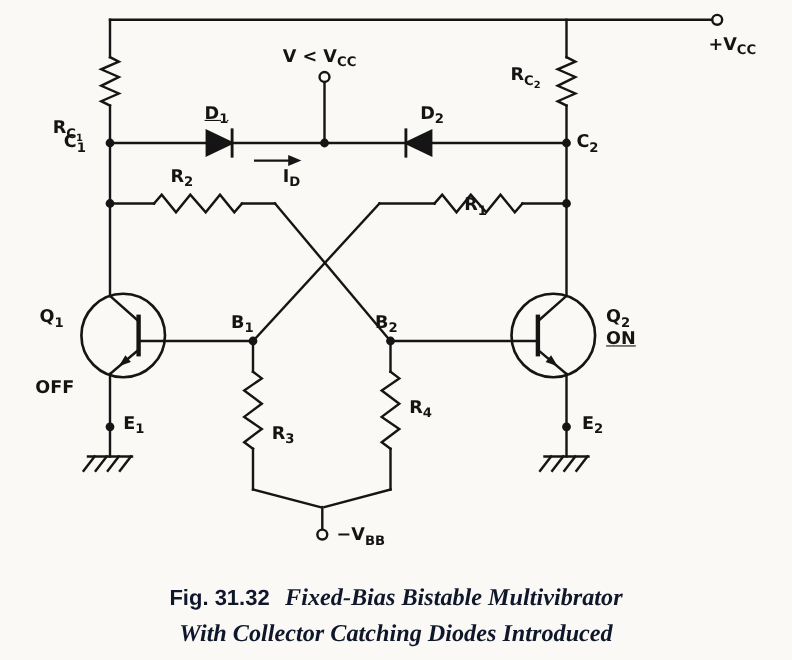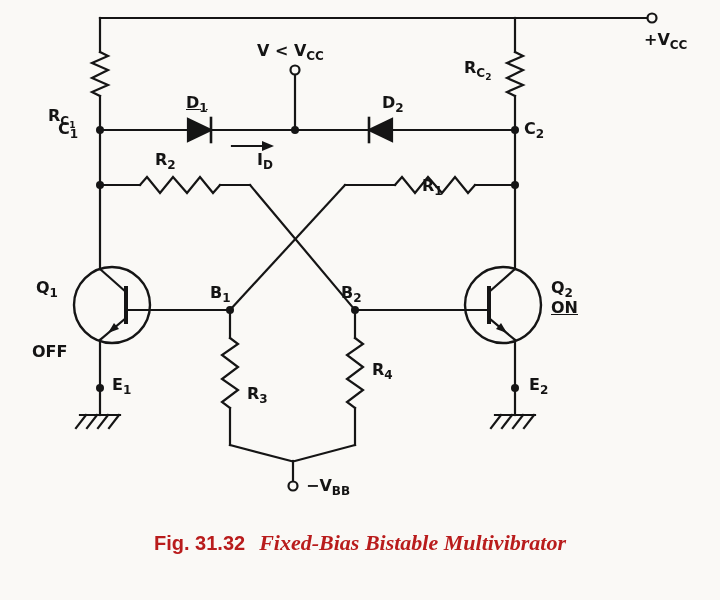--- a/index.html
+++ b/index.html
@@ -18,21 +18,21 @@
     color:#141414;
     white-space:nowrap;
     line-height:1;
   }
   .lbl .sub  { font-size:12px; vertical-align:-4px; }
   .lbl .sub2 { font-size:9px;  vertical-align:-7px; }
   .caption {
     position:absolute;
     left:0; top:527px; width:100%;
     text-align:center;
-    color:#b91c1c;
+    color:#0f172a;
   }
   .cap-line { line-height:31px; }
   .fig-num {
     font-family:"Liberation Sans", sans-serif;
     font-weight:bold;
     font-size:20px;
     margin-right:14px;
   }
   .cap-italic {
     font-family:"Liberation Serif", "DejaVu Serif", serif;
@@ -213,15 +213,16 @@
   <span class="lbl" style="left:112px; top:377px;"><span>E</span><span class="sub">1</span></span>
 
   <span class="lbl" style="left:529px; top:377px;"><span>E</span><span class="sub">2</span></span>
 
   <span class="lbl" style="left:306px; top:478px;"><span>−V</span><span class="sub">BB</span></span>
 
   <div class="caption">
     <div class="cap-line">
       <span class="fig-num">Fig. 31.32</span><span class="cap-italic">Fixed-Bias Bistable Multivibrator</span>
     </div>
+    <div class="cap-line cap-italic">With Collector Catching Diodes Introduced</div>
   </div>
 
 </div>
 
 </body></html>

